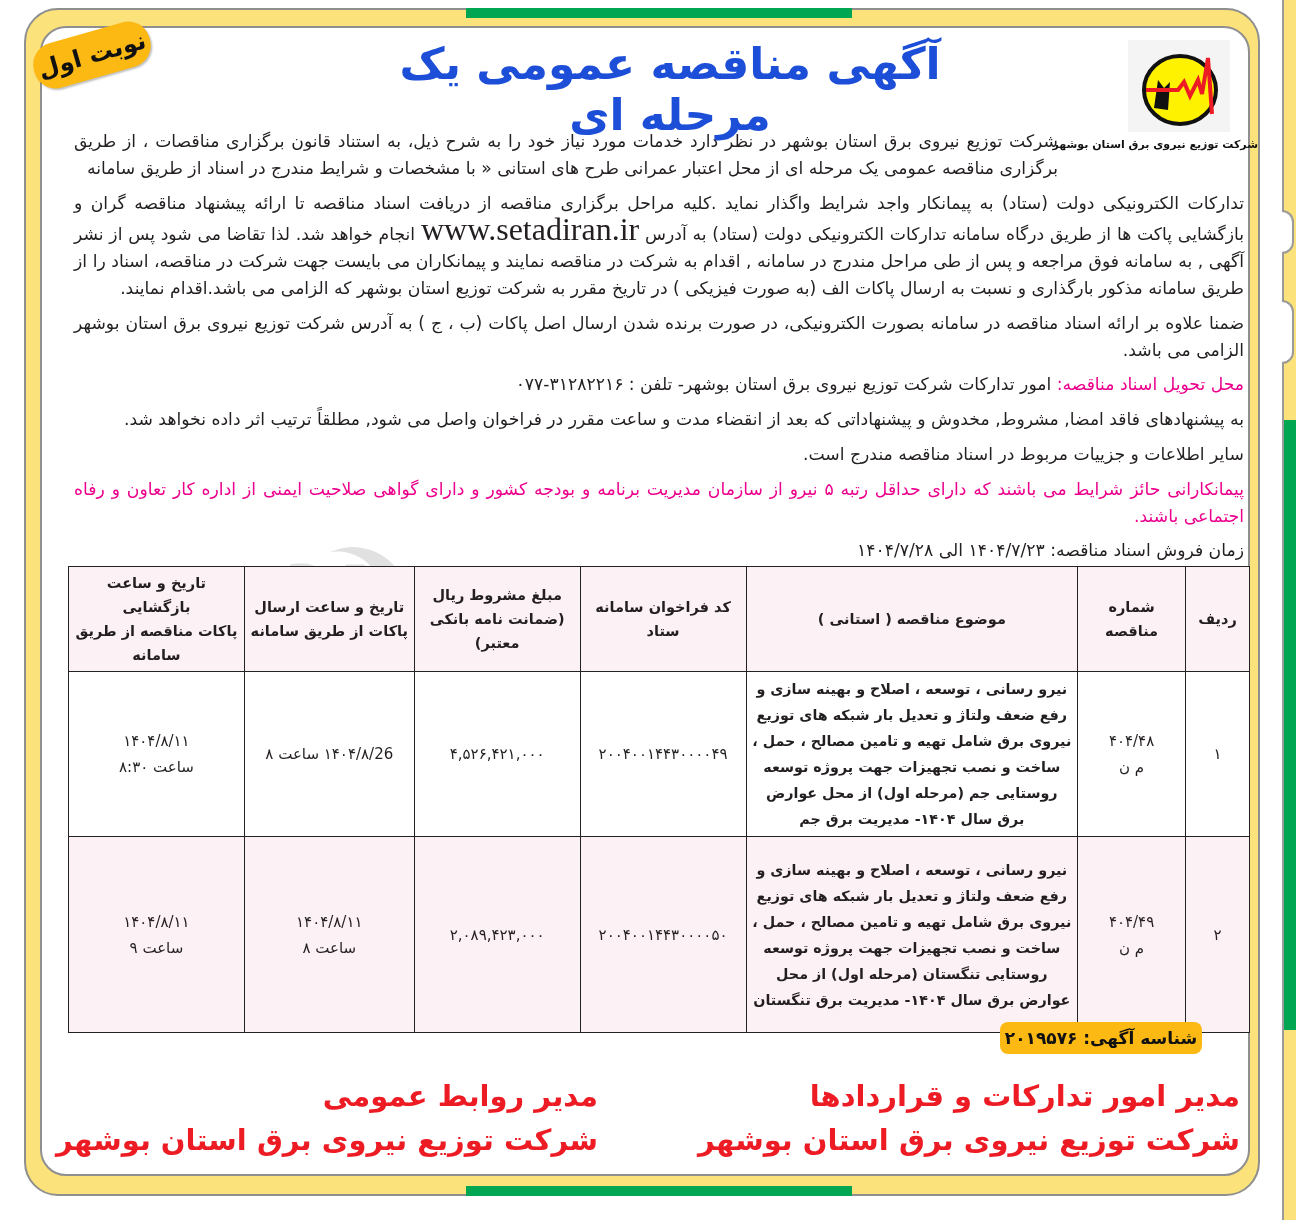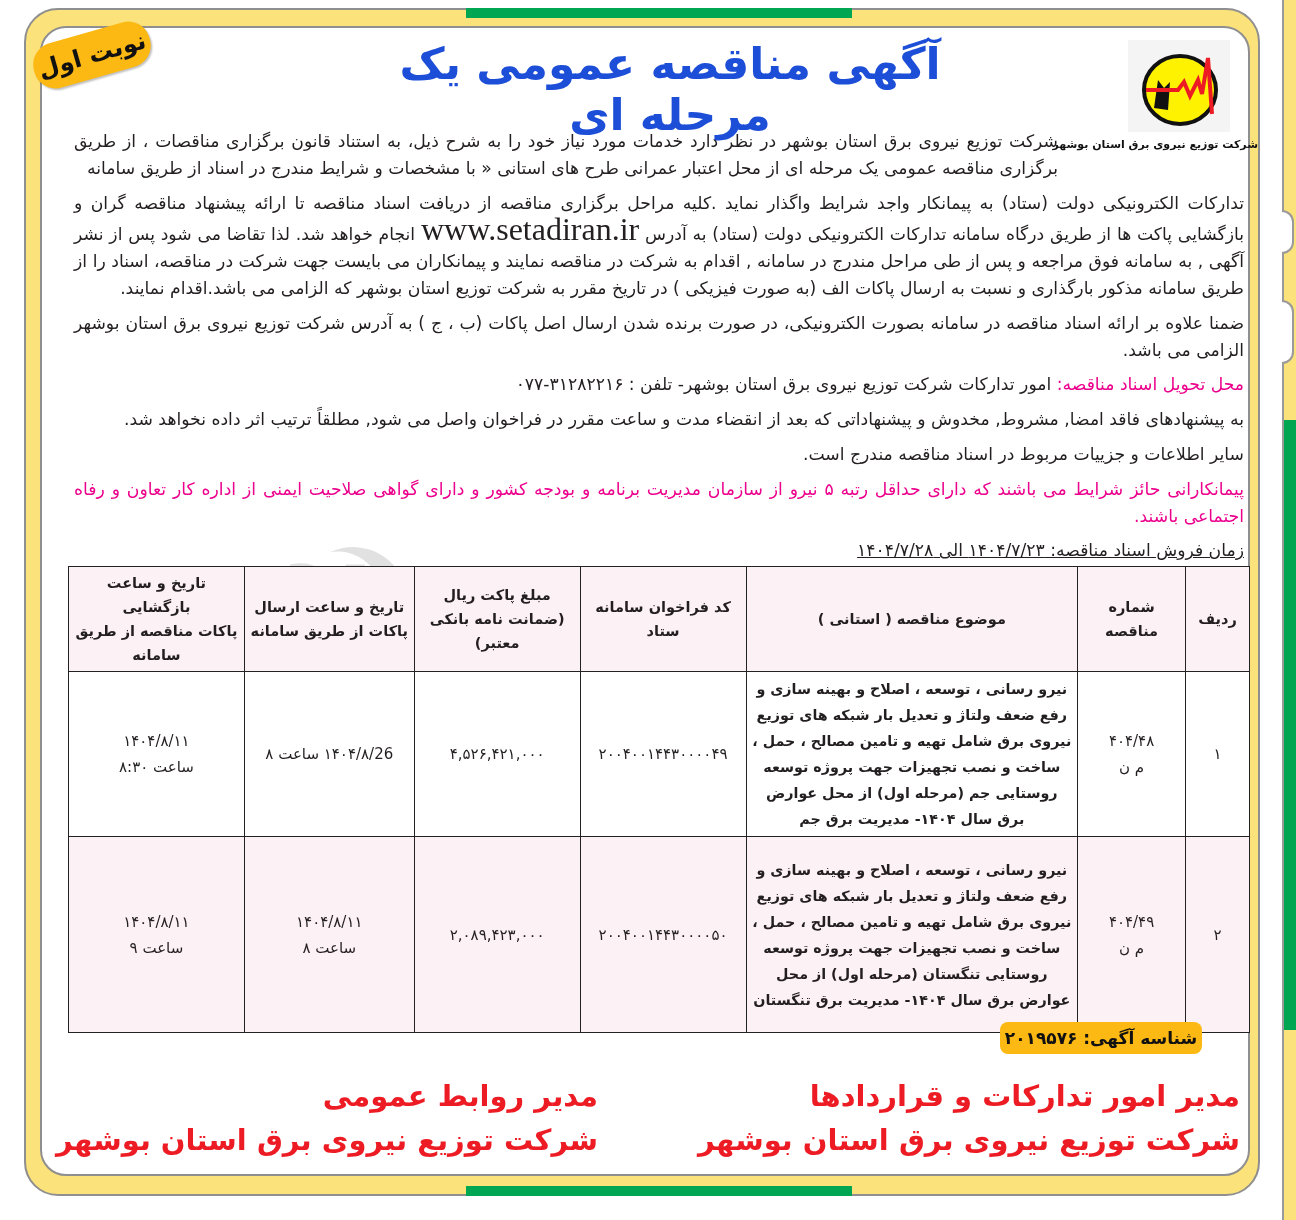--- a/index.html
+++ b/index.html
@@ -44,21 +44,21 @@
   .logo-caption { font-size:11px; font-weight:bold; color:#111; margin-top:6px; white-space:nowrap; }
 
   .body-text {
     position:absolute; left:66px; top:120px; width:1186px; font-size:17.2px; line-height:26.8px;
     text-align:justify; text-align-last:right;
   }
   .body-text p { margin:8px; }
   .first-lines { padding-right:186px; }
   .magenta { color:#ec008c; }
   .url { font-family:"Liberation Serif", "DejaVu Serif", serif; font-size:32px; }
-  .sale-line { display:inline-block; border-bottom:1.5px solid #333; padding-bottom:2px;text-decoration:underline; }
+  .sale-line { display:inline-block; border-bottom:1.5px solid #333; padding-bottom:2px; }
 
   
   table.tenders {
     position:absolute; left:68px; top:566px; width:1182px; border-collapse:collapse;
     font-size:14px; font-weight:bold; text-align:center;
   }
   table.tenders th, table.tenders td { border:1.5px solid #222; padding:4px 4px; vertical-align:middle; }
   table.tenders thead th { background:#fcf1f4; height:74px; line-height:24px; font-size:14.5px; }
   table.tenders tbody tr.r1 td { height:154px; background:#fff; }
   table.tenders tbody tr.r2 td { height:187px; background:#fcf1f4; }
@@ -140,21 +140,21 @@
       <col style="width:170px">
       <col style="width:176px">
   </colgroup>
   <thead>
     <tr>
       <th>ردیف</th>
       <th>شماره مناقصه</th>
       <th>موضوع مناقصه ( استانی )</th>
       <th>کد فراخوان سامانه ستاد</th>
       <th>
-          <div>مبلغ پاکت ریال</div>
+          <div>مبلغ مشروط ریال</div>
           <div>(ضمانت نامه بانکی معتبر)</div>
         </th>
       <th>
           <div>تاریخ و ساعت ارسال</div>
           <div>پاکات از طریق سامانه</div>
         </th>
       <th>
           <div>تاریخ و ساعت بازگشایی</div>
           <div>پاکات مناقصه از طریق سامانه</div>
         </th>

